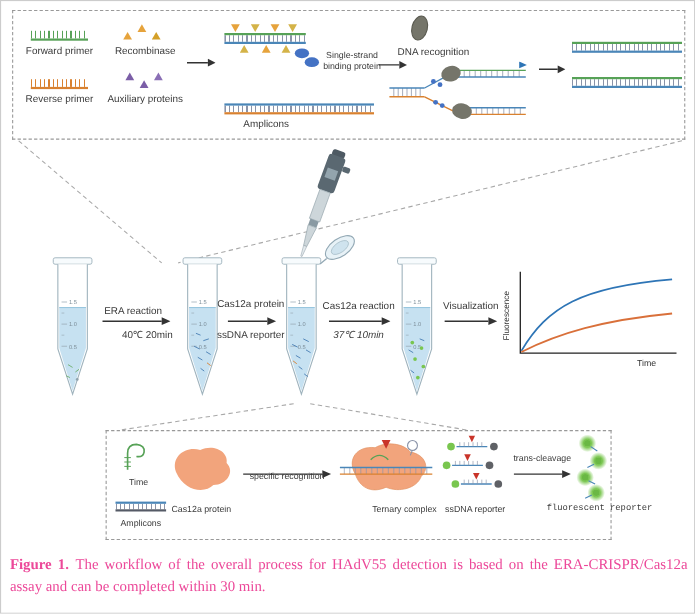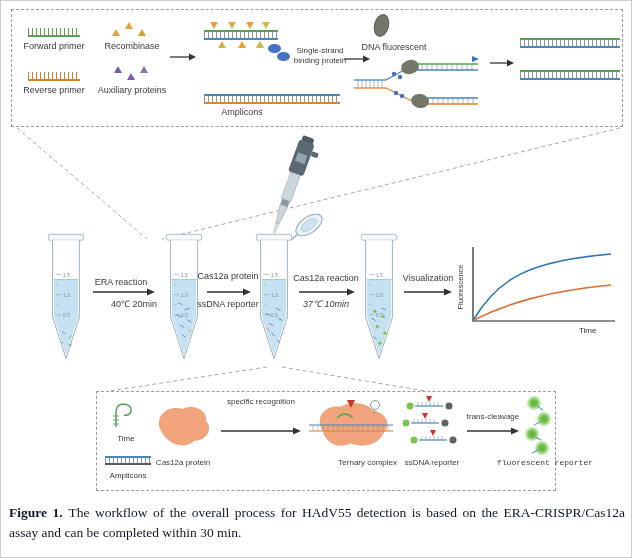--- a/index.html
+++ b/index.html
@@ -12,21 +12,21 @@
   .comb { position:absolute; width:52px; height:9px; }
   .comb-g { background:repeating-linear-gradient(90deg,#57a257 0 1px,transparent 1px 4px); border-bottom:2px solid #57a257; }
   .comb-o { background:repeating-linear-gradient(90deg,#d9812f 0 1px,transparent 1px 4px); border-bottom:2px solid #d9812f; }
   .duplex { position:absolute; height:10px; background:repeating-linear-gradient(90deg,#8a93a8 0 1px,transparent 1px 4px); border-top:2px solid var(--t); border-bottom:2px solid var(--b); }
   .tri { position:absolute; width:0; height:0; border-left:4px solid transparent; border-right:4px solid transparent; }
   .tri-u { border-bottom:7px solid currentColor; }
   .tri-d { border-top:7px solid currentColor; }
   .oval { position:absolute; width:13px; height:9px; border-radius:50%; background:#4472c4; }
   .poval { position:absolute; width:15px; height:23px; border-radius:50%; background:#75756a; border:1px solid #5a5a50; transform:rotate(14deg); }
   .harrow { position:absolute; display:block; }
-  .caption { position:absolute; font-family:"Liberation Serif", serif; font-size:13.5px; color:#0f172a; text-align:justify; line-height:1.5; }
+  .caption { position:absolute; font-family:"Liberation Serif", serif; font-size:13.5px; color:#ec4899; text-align:justify; line-height:1.5; }
   .caption b { margin-right:6px; }
   svg { display:block; }
 </style>
 </head>
 <body>
 
 <div class="figure">
 
   <svg width="0" height="0" style="position:absolute" aria-hidden="true">
     <defs>
@@ -105,21 +105,21 @@
 
     <div class="duplex" style="left:192px; top:84px; width:136px; --t:#4a86b8; --b:#d9812f;"></div>
     <div class="lbl" style="left:190px; top:97px; width:80px;">Amplicons</div>
 
     <svg class="harrow" style="left:332px; top:44px;" width="26" height="10">
       <line x1="0" y1="5" x2="19" y2="5" stroke="#333" stroke-width="1.3"></line>
         <polygon points="19,1.5 26,5 19,8.5" fill="#333"></polygon>
     </svg>
 
     <span class="poval" style="left:362px; top:4px;"></span>
-    <div class="lbl" style="left:330px; top:32px; width:104px;">DNA fluorescent</div>
+    <div class="lbl" style="left:330px; top:32px; width:104px;">DNA recognition</div>
 
     <svg class="abs" style="left:340px; top:46px;" width="130" height="60" viewBox="0 0 130 60">
       <path d="M6 24 V32 M10 24 V32 M14 24 V32 M18 24 V32 M22 24 V32 M26 24 V32 M30 24 V32" stroke="#8a93a8" stroke-width="0.7" fill="none"></path>
       <line x1="2" y1="24" x2="34" y2="24" stroke="#4a86b8" stroke-width="1.3"></line>
       <line x1="2" y1="32" x2="34" y2="32" stroke="#d9812f" stroke-width="1.3"></line>
       <path d="M34 24 L56 12" stroke="#4a86b8" stroke-width="1.2" fill="none"></path>
       <path d="M60 8 V14 M65 8 V14 M70 8 V14 M75 8 V14 M80 8 V14 M85 8 V14 M90 8 V14 M95 8 V14 M100 8 V14 M105 8 V14 M110 8 V14 M115 8 V14 M120 8 V14" stroke="#8a93a8" stroke-width="0.7" fill="none"></path>
       <line x1="56" y1="8" x2="126" y2="8" stroke="#57a257" stroke-width="1.3"></line>
       <line x1="56" y1="14" x2="126" y2="14" stroke="#4a86b8" stroke-width="1.3"></line>
       <path d="M34 32 L62 46" stroke="#d9812f" stroke-width="1.2" fill="none"></path>
@@ -259,21 +259,21 @@
     <div class="lbl lbl-s" style="left:0; top:42px; width:58px;">Time</div>
 
     <div class="duplex" style="left:8px; top:64px; width:46px; height:9px; --t:#4a86b8; --b:#555a66;"></div>
     <div class="lbl lbl-s" style="left:0; top:79px; width:62px;">Amplicons</div>
 
     <svg class="abs" style="left:54px; top:10px;" width="64" height="50" viewBox="0 0 64 50">
       <path d="M9 27 C4 13 18 3 31 7 C44 1 57 9 55 19 C63 27 55 39 43 39 C35 47 17 45 9 27 Z" fill="#f2a47c"></path>
     </svg>
     <div class="lbl lbl-s" style="left:38px; top:66px; width:96px;">Cas12a protein</div>
 
-    <div class="lbl lbl-s" style="left:114px; top:5px; width:100px;">specific recognition</div>
+    <div class="lbl lbl-s" style="left:114px; top:36px; width:100px;">specific recognition</div>
     <svg class="harrow" style="left:124px; top:34px;" width="80" height="10">
       <line x1="0" y1="5" x2="72" y2="5" stroke="#333" stroke-width="1.3"></line>
         <polygon points="72,1.5 80,5 72,8.5" fill="#333"></polygon>
     </svg>
 
     <svg class="abs" style="left:210px; top:6px;" width="88" height="56" viewBox="0 0 88 56">
       <path d="M16 33 C8 19 18 7 34 9 C44 3 60 5 66 13 C80 15 84 28 76 35 C72 46 56 50 44 45 C30 51 20 45 16 33 Z" fill="#f2a47c" stroke="#e0905f" stroke-width="0.6"></path>
       <path d="M6 27 V33 M11 27 V33 M16 27 V33 M21 27 V33 M26 27 V33 M31 27 V33 M36 27 V33 M41 27 V33 M46 27 V33 M51 27 V33 M56 27 V33 M61 27 V33 M66 27 V33 M71 27 V33 M76 27 V33 M81 27 V33" stroke="#8a93a8" stroke-width="0.6" fill="none"></path>
       <line x1="2" y1="27" x2="86" y2="27" stroke="#4a86b8" stroke-width="1.2"></line>
       <line x1="2" y1="33" x2="86" y2="33" stroke="#d9812f" stroke-width="1.2"></line>

